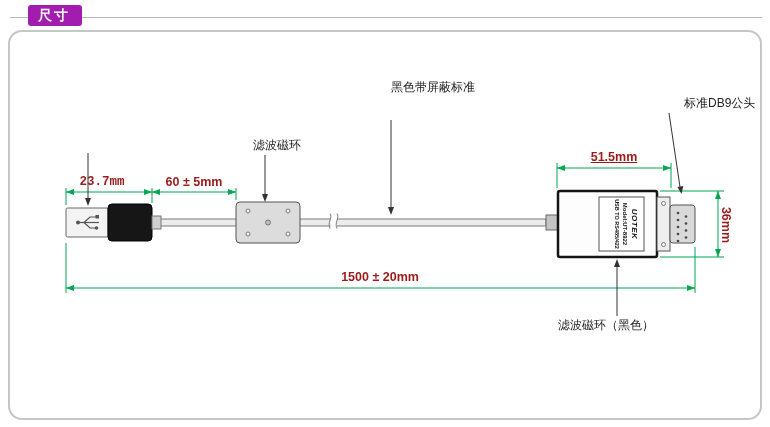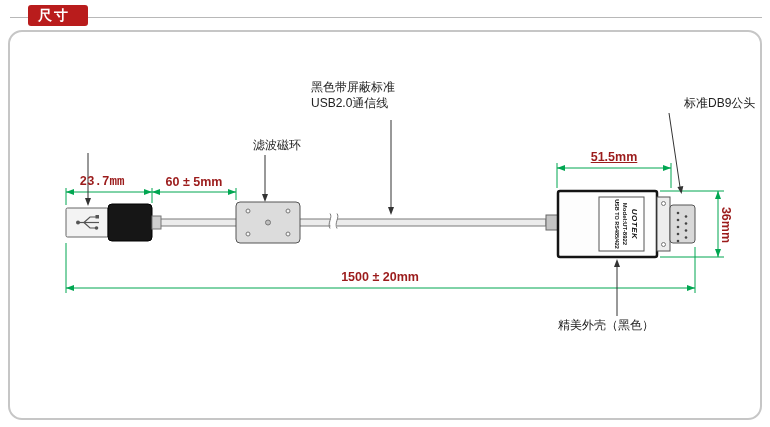--- a/index.html
+++ b/index.html
@@ -17,25 +17,25 @@
   }
   .abs { position: absolute; }
 
   
   #header-rule {
     left: 10px; top: 17px; width: 752px; height: 1px;
     background: #b8b8b8;
   }
   #title-box {
     left: 28px; top: 5px;
-    background: #b91c1c;
+    background: #a21caf;
     color: #ffffff;
     font-size: 14px;
     font-weight: bold;
-    padding: 3px 18px 4px 10px;
+    padding: 3px 12px 4px 10px;
     border-radius: 3px;
     letter-spacing: 2px;
     line-height: 14px;
   }
 
   
   #panel {
     left: 8px; top: 30px;
     width: 750px; height: 386px;
     border: 2px solid #c6c6c6;
@@ -47,21 +47,21 @@
     position: absolute;
     left: 0; top: 0;
   }
 
   .callout {
     font-size: 12px;
     color: #222222;
     white-space: nowrap;
     line-height: 16px;
   }
-  .callout.center { text-align: left; white-space: normal; }
+  .callout.center { text-align: right; white-space: normal; }
 
   .dim {
     font-size: 12.5px;
     font-weight: 600;
     color: #9b1b1b;
     white-space: nowrap;
     text-align: center;
   }
 
   #dim-36 {
@@ -202,26 +202,25 @@
       <path fill="none" d="M617 316 V265"></path>
       <polygon points="617,259 614,267 620,267" stroke="none"></polygon>
     </g>
   </svg>
 
 
   <div class="abs callout" style="left:241px; top:137px;margin-left:12px;">滤波磁环</div>
 
   <div class="abs callout center" style="left:311px; top:79px; width:164px;">
     <span style="display:block;">黑色带屏蔽标准</span>
-    <span style="display:block;">USB2.0通信线</span>
   </div>
 
   <div class="abs callout" style="left:636px; top:95px;margin-left:48px;">标准DB9公头</div>
 
-  <div class="abs callout" style="left:558px; top:317px;">精美外壳（黑色）</div>
+  <div class="abs callout" style="left:558px; top:317px;">滤波磁环（黑色）</div>
 
   <div class="abs dim" style="left:60px; top:175px; width:84px;font-family:Liberation Mono, monospace;">23.7mm</div>
 
   <div class="abs dim" style="left:152px; top:175px; width:84px;">60 ± 5mm</div>
 
   <div class="abs dim" style="left:572px; top:150px; width:84px;text-decoration:underline;">51.5mm</div>
 
   <div class="abs dim" id="dim-36" style="left:733px; top:204px;">36mm</div>
 
   <div class="abs dim" style="left:308px; top:270px; width:144px;">1500 ± 20mm</div>

